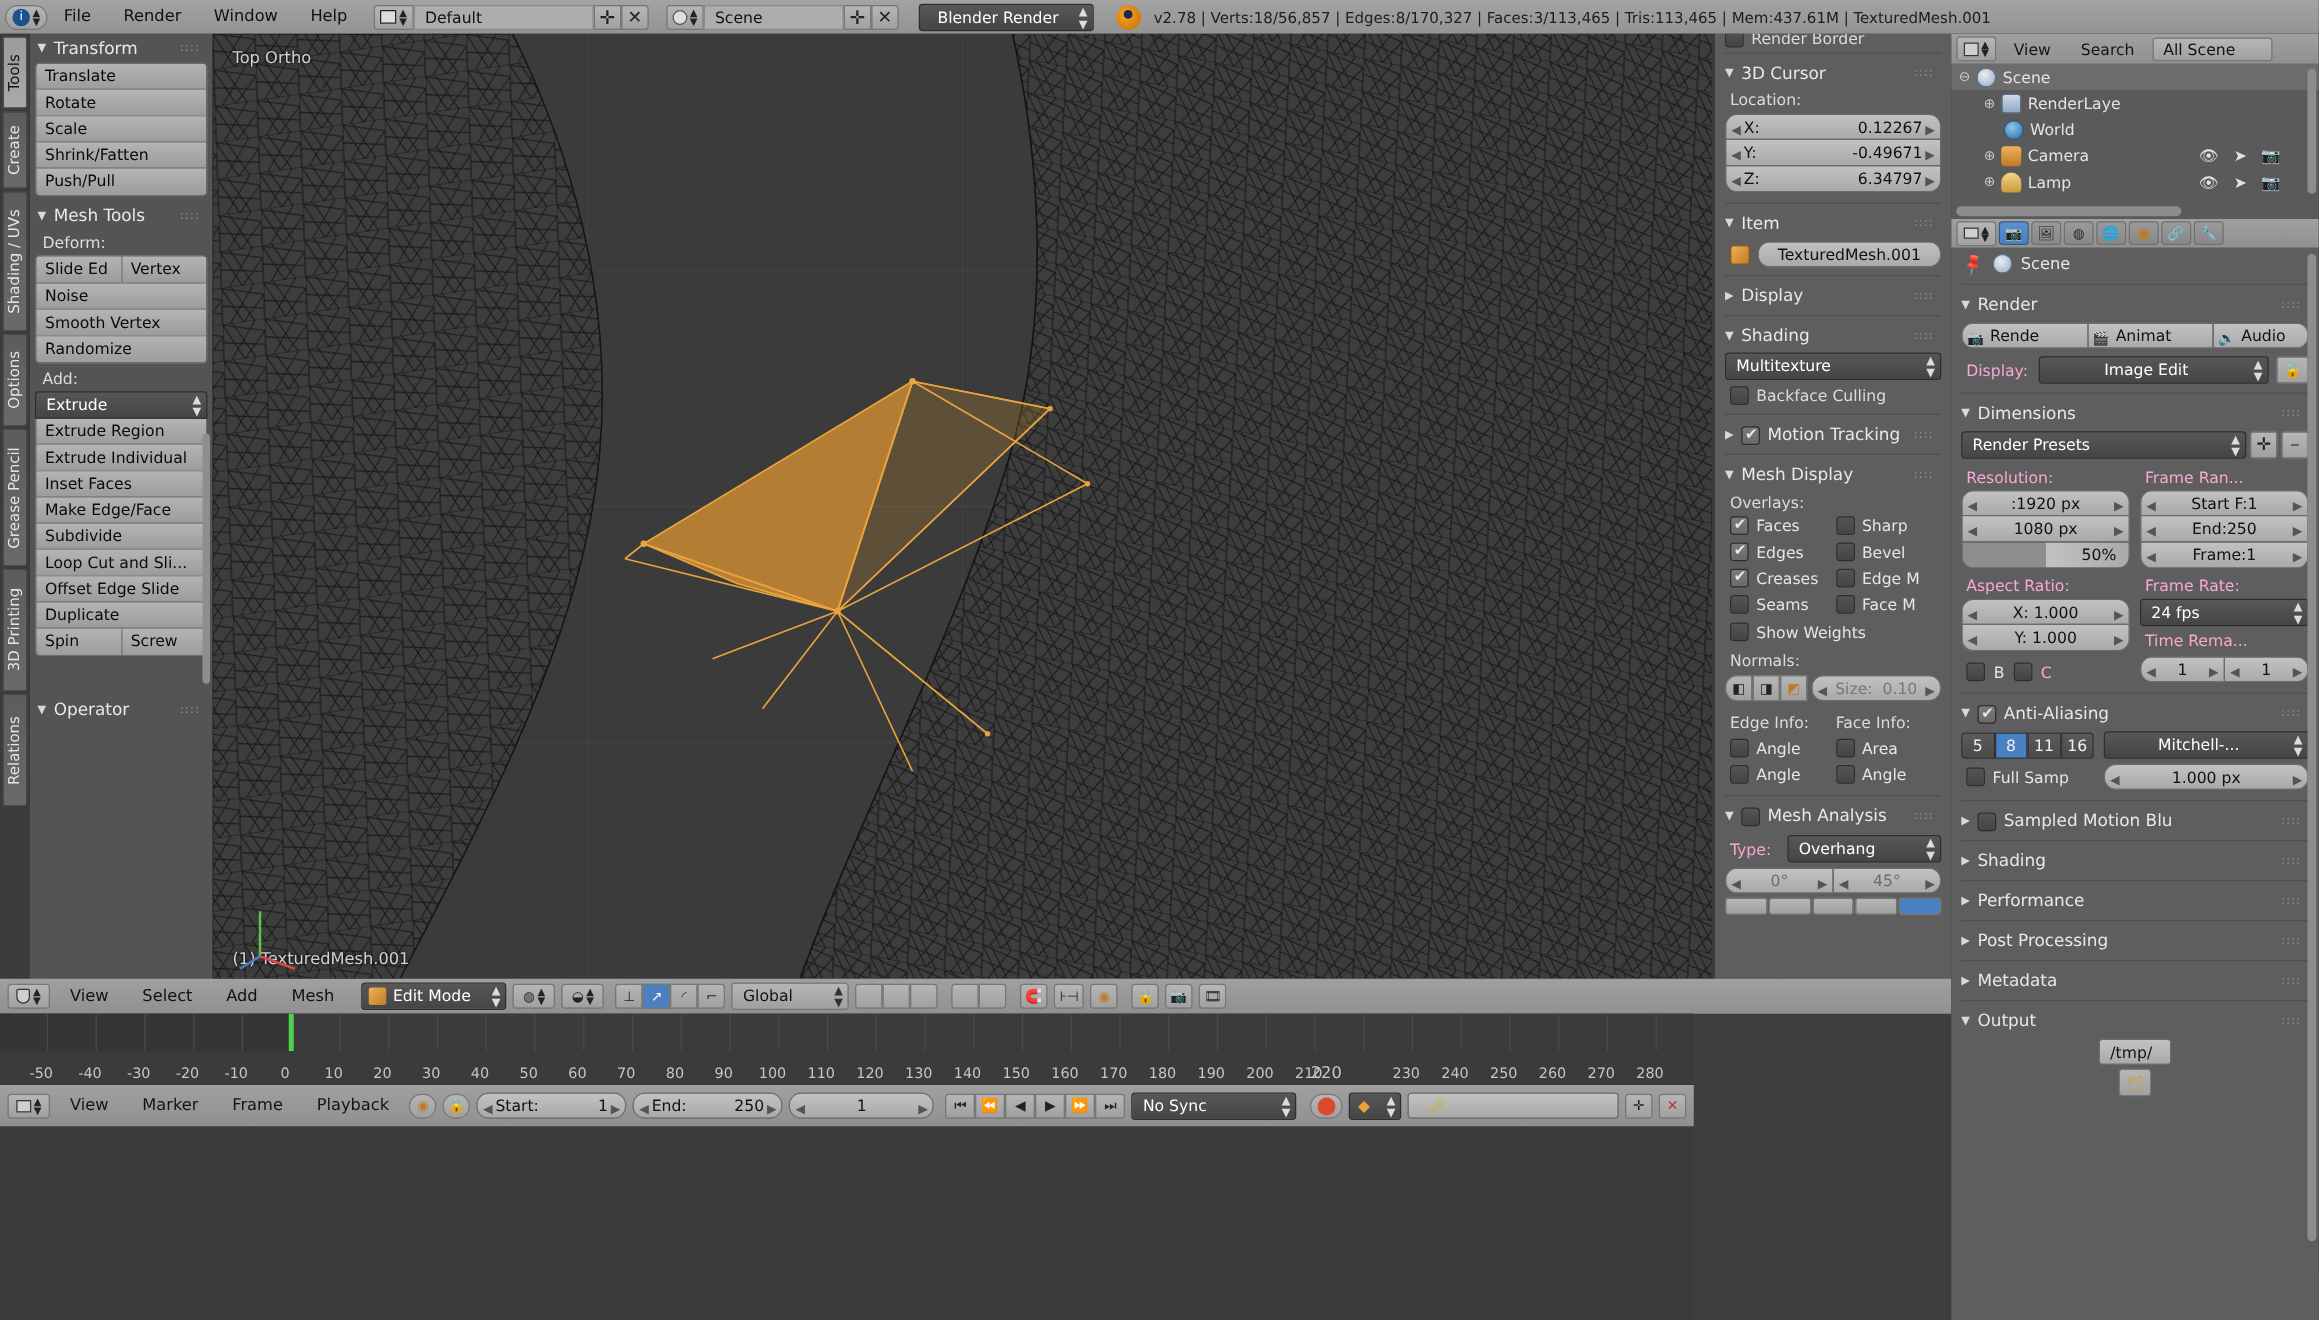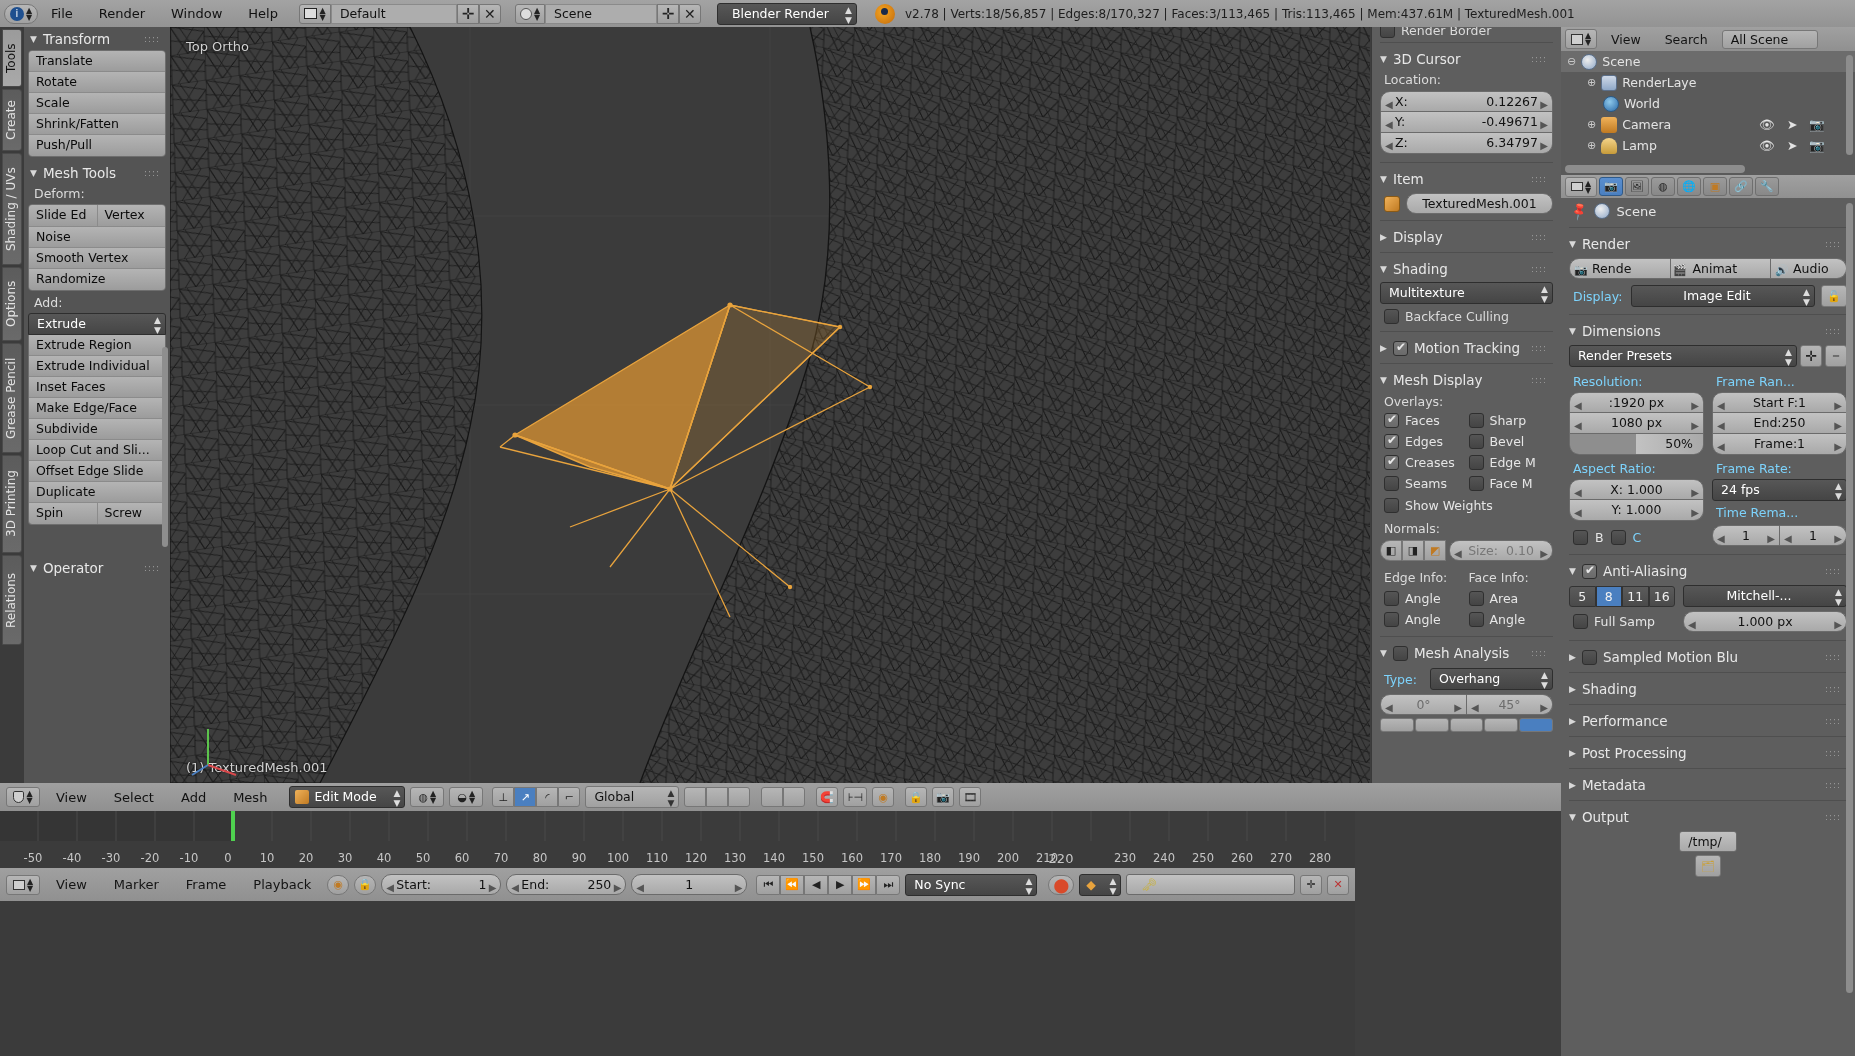--- a/index.html
+++ b/index.html
@@ -33,21 +33,21 @@
     position:relative; flex:0 0 auto; }
   .chk.on { background:linear-gradient(#7a7a7a,#6a6a6a); }
   .chk.on:after { content:"\2714"; position:absolute; left:2px; top:-2px; font-size:12px; color:#e9e9e9; }
   .tri { font-size:9px; color:#d8d8d8; display:inline-block; }
   .grip { color:#9a9a9a; font-size:9px; letter-spacing:1px; line-height:6px; width:16px;
           word-break:break-all; }
   .hdr { display:flex; align-items:center; gap:6px; padding:4px 6px 3px 6px; }
   .hdr .t { font-size:13.5px; color:#e8e8e8; }
   .sep { border-top:1px solid #4f4f4f; margin:4px 0; }
   .lbl { color:#dcdcdc; }
-  .dimlbl { color:#7dd3fc; }
+  .dimlbl { color:#f9a8d4; }
   .row { display:flex; align-items:center; gap:6px; }
 
   
   #topbar { position:absolute; left:0; top:0; width:1855px; height:27px;
     background:linear-gradient(#a3a3a3,#939393); display:flex; align-items:center;
     gap:0px; padding:0 4px; color:#161616; }
   #topbar .m { padding:0 13px; font-size:13px; color:#111; line-height:27px; }
   .iconbtn { background:linear-gradient(#b6b6b6,#a0a0a0); border:1px solid #777;
     border-radius:3px; height:20px; min-width:22px; display:flex; align-items:center;
     justify-content:center; color:#222; font-size:11px; }
@@ -132,21 +132,21 @@
   <div class="m">File</div>
   <div class="m">Render</div>
   <div class="m">Window</div>
   <div class="m">Help</div>
 
   <div style="display:flex;align-items:center;margin-left:8px;">
     <div class="iconbtn" style="width:32px;border-radius:3px 0 0 3px;">
       <span style="display:inline-block;width:13px;height:11px;border:1.5px solid #222;background:#ddd;"></span>
       <span style="font-size:8px;line-height:7px;margin-left:2px;">▲<br>▼</span>
     </div>
-    <div class="txtfield" style="width:126px;">Default</div>
+    <div class="txtfield" style="width:144px;">Default</div>
     <div class="iconbtn" style="width:22px;border-radius:0;font-size:15px;">✛</div>
     <div class="iconbtn" style="width:22px;border-radius:0 3px 3px 0;font-size:14px;">✕</div>
   </div>
 
   <div style="display:flex;align-items:center;margin-left:14px;">
     <div class="iconbtn" style="width:30px;border-radius:3px 0 0 3px;">
       <span style="display:inline-block;width:12px;height:12px;border-radius:50%;background:#ddd;border:1px solid #555;"></span>
       <span style="font-size:8px;line-height:7px;margin-left:2px;">▲<br>▼</span>
     </div>
     <div class="txtfield" style="width:112px;">Scene</div>

